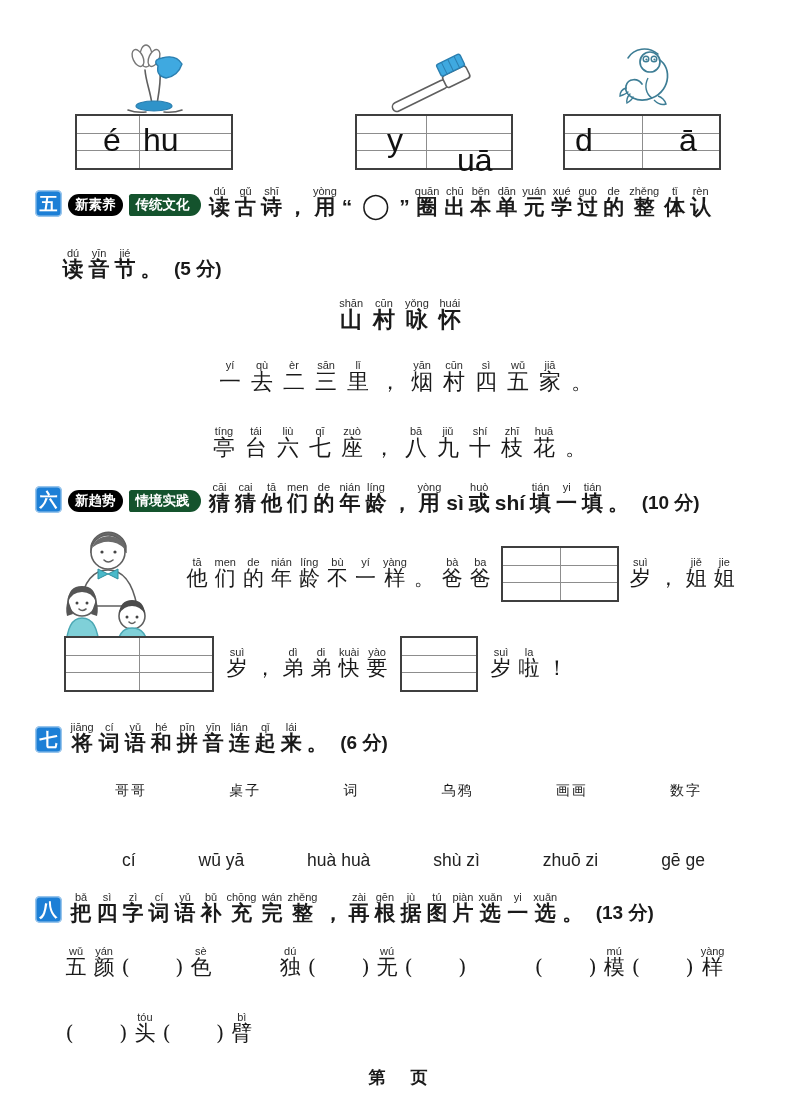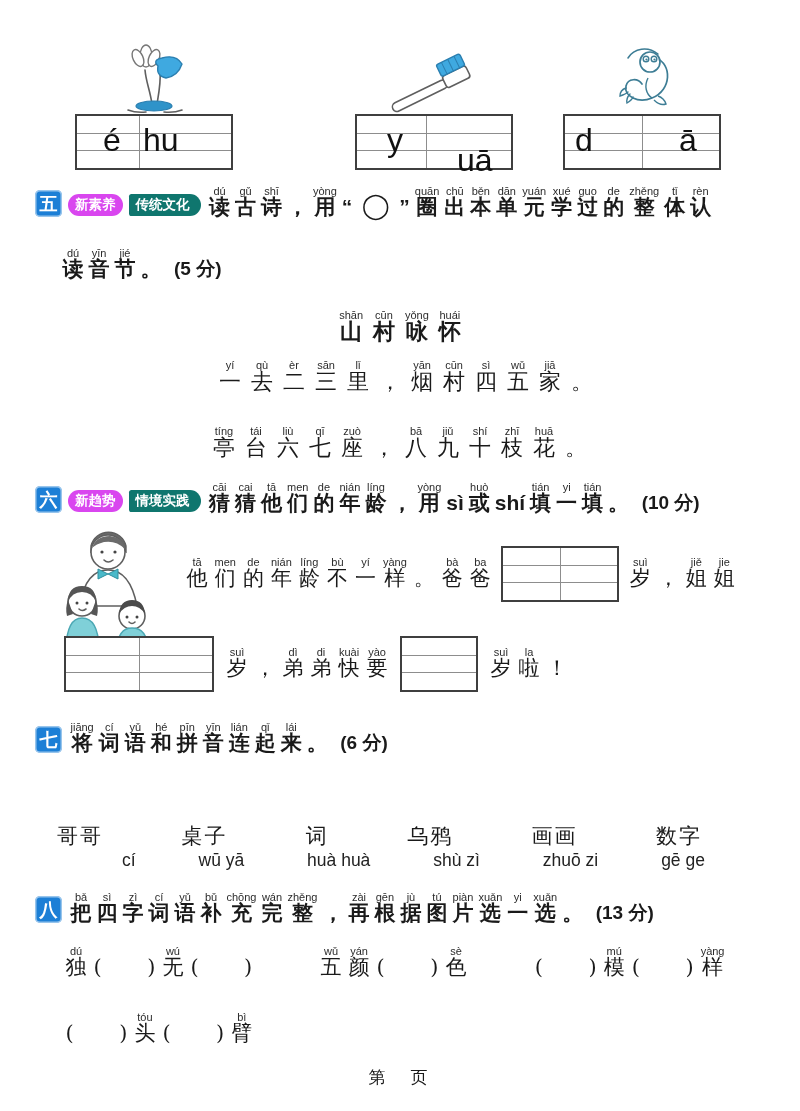--- a/index.html
+++ b/index.html
@@ -21,60 +21,60 @@
   .grid-group{position:absolute;top:38px;width:158px;}
   .gg1{left:75px;} .gg2{left:355px;} .gg3{left:563px;}
   .icon-wrap{height:76px;display:flex;align-items:flex-end;justify-content:center;}
 
   
   ruby{ruby-align:center;margin:0 3px;}
   rt{font-size:11px;font-weight:400;letter-spacing:0;color:#2b2b2b;
      font-family:"Liberation Sans",sans-serif;}
   .h-ruby{font-family:"Liberation Sans",sans-serif;font-weight:700;font-size:21px;}
   .h-ruby ruby{margin:0 2.5px;}
-  .t-ruby{font-family:"Liberation Sans",sans-serif;font-weight:700;font-size:22px;margin-top:12px;}
+  .t-ruby{font-family:"Liberation Sans",sans-serif;font-weight:700;font-size:22px;}
   .t-ruby ruby{margin:0 5px;}
   .k-ruby{font-family:"DejaVu Serif",serif;font-weight:400;font-size:21px;}
   .k-ruby ruby{margin:0 3.5px;}
   .p-ruby{font-family:"DejaVu Serif",serif;font-weight:400;font-size:22px;}
   .p-ruby ruby{margin:0 5px;}
 
   
   .sec-h{position:absolute;display:flex;align-items:flex-end;gap:6px;white-space:nowrap;}
   .numbox{width:27px;height:27px;border-radius:5px;background:#1c7fd6;color:#fff;
           font-size:18px;font-weight:700;display:flex;align-items:center;justify-content:center;
           margin-bottom:4px;box-shadow:inset 0 0 0 1.5px rgba(255,255,255,.55);}
   .badge{color:#fff;font-weight:700;font-size:13.5px;padding:3px 7px;margin-bottom:5px;line-height:1.2;}
-  .bp{background:#d946ef;border-radius:11px;}
-  .bs{background:#0f766e;border-radius:3px 13px 13px 3px;padding-right:11px;}
+  .bp{background:#000000;border-radius:11px;}
+  .bs{background:#14532d;border-radius:3px 13px 13px 3px;padding-right:11px;}
   .circle{font-size:25px;line-height:1;margin:0 1px 3px;font-weight:400;}
   .score{font-weight:700;font-size:19px;margin:0 0 1px 4px;}
 
   .center-row{position:absolute;left:0;right:0;display:flex;justify-content:center;}
 
   
   .six-r1{position:absolute;left:183px;top:546px;display:flex;align-items:center;gap:7px;}
   .six-r2{position:absolute;left:64px;top:636px;display:flex;align-items:center;gap:9px;}
   .g6a{width:118px;height:56px;} .g6a .vd{left:50%;}
   .g6b{width:150px;height:56px;} .g6b .vd{left:50%;}
   .g6c{width:78px;height:56px;}
   .fam{position:absolute;left:46px;top:522px;}
 
   
-  .words-row{position:absolute;left:0;right:0;top:822px;display:flex;justify-content:space-between;
-             padding:0 98px 0 57px;font-family:"DejaVu Serif",serif;font-size:21px;letter-spacing:2px;}
+  .words-row{position:absolute;left:0;right:0;top:782px;display:flex;justify-content:space-between;
+             padding:0 98px 0 115px;font-family:"DejaVu Serif",serif;font-size:14px;letter-spacing:2px;}
   .pinyin-row{position:absolute;left:0;right:0;top:850px;display:flex;justify-content:space-between;
              padding:0 95px 0 122px;font-size:17.5px;color:#222;}
 
   
   .eight-row{position:absolute;left:62px;right:72px;display:flex;justify-content:space-between;}
   .er1{top:946px;} .er2{top:1012px;}
 
   .footer{position:absolute;left:0;right:0;top:1066px;text-align:center;
-          font-size:17px;font-weight:400;letter-spacing:4px;}
+          font-size:17px;font-weight:700;letter-spacing:4px;}
 
   svg .ln{fill:none;stroke:#5f5f5f;stroke-width:1.6;stroke-linecap:round;stroke-linejoin:round;}
 </style>
 </head>
 <body>
 
 <div class="page">
 
   <div class="grid-group gg1">
     <div class="icon-wrap">
@@ -250,22 +250,22 @@
     <span>gē ge</span>
   </div>
 
   <div class="sec-h" style="top:892px;left:35px;">
     <span class="numbox">八</span>
     <span class="h-ruby"><ruby>把<rt>bǎ</rt></ruby><ruby>四<rt>sì</rt></ruby><ruby>字<rt>zì</rt></ruby><ruby>词<rt>cí</rt></ruby><ruby>语<rt>yǔ</rt></ruby><ruby>补<rt>bǔ</rt></ruby><ruby>充<rt>chōng</rt></ruby><ruby>完<rt>wán</rt></ruby><ruby>整<rt>zhěng</rt></ruby><ruby>，<rt></rt></ruby><ruby>再<rt>zài</rt></ruby><ruby>根<rt>gēn</rt></ruby><ruby>据<rt>jù</rt></ruby><ruby>图<rt>tú</rt></ruby><ruby>片<rt>piàn</rt></ruby><ruby>选<rt>xuǎn</rt></ruby><ruby>一<rt>yi</rt></ruby><ruby>选<rt>xuǎn</rt></ruby><ruby>。<rt></rt></ruby></span>
     <span class="score">(13 分)</span>
   </div>
 
   <div class="eight-row er1">
+    <span class="k-ruby"><ruby>五<rt>wǔ</rt></ruby><ruby>颜<rt>yán</rt></ruby><ruby>(<rt></rt></ruby><ruby>  <rt></rt></ruby><ruby>)<rt></rt></ruby><ruby>色<rt>sè</rt></ruby></span>
     <span class="k-ruby"><ruby>独<rt>dú</rt></ruby><ruby>(<rt></rt></ruby><ruby>  <rt></rt></ruby><ruby>)<rt></rt></ruby><ruby>无<rt>wú</rt></ruby><ruby>(<rt></rt></ruby><ruby>  <rt></rt></ruby><ruby>)<rt></rt></ruby></span>
-    <span class="k-ruby"><ruby>五<rt>wǔ</rt></ruby><ruby>颜<rt>yán</rt></ruby><ruby>(<rt></rt></ruby><ruby>  <rt></rt></ruby><ruby>)<rt></rt></ruby><ruby>色<rt>sè</rt></ruby></span>
     <span class="k-ruby"><ruby>(<rt></rt></ruby><ruby>  <rt></rt></ruby><ruby>)<rt></rt></ruby><ruby>模<rt>mú</rt></ruby><ruby>(<rt></rt></ruby><ruby>  <rt></rt></ruby><ruby>)<rt></rt></ruby><ruby>样<rt>yàng</rt></ruby></span>
   </div>
   <div class="eight-row er2">
     <span class="k-ruby"><ruby>(<rt></rt></ruby><ruby>  <rt></rt></ruby><ruby>)<rt></rt></ruby><ruby>头<rt>tóu</rt></ruby><ruby>(<rt></rt></ruby><ruby>  <rt></rt></ruby><ruby>)<rt></rt></ruby><ruby>臂<rt>bì</rt></ruby></span>
   </div>
 
   <div class="footer">第　页</div>
 </div>
 
 </body></html>

